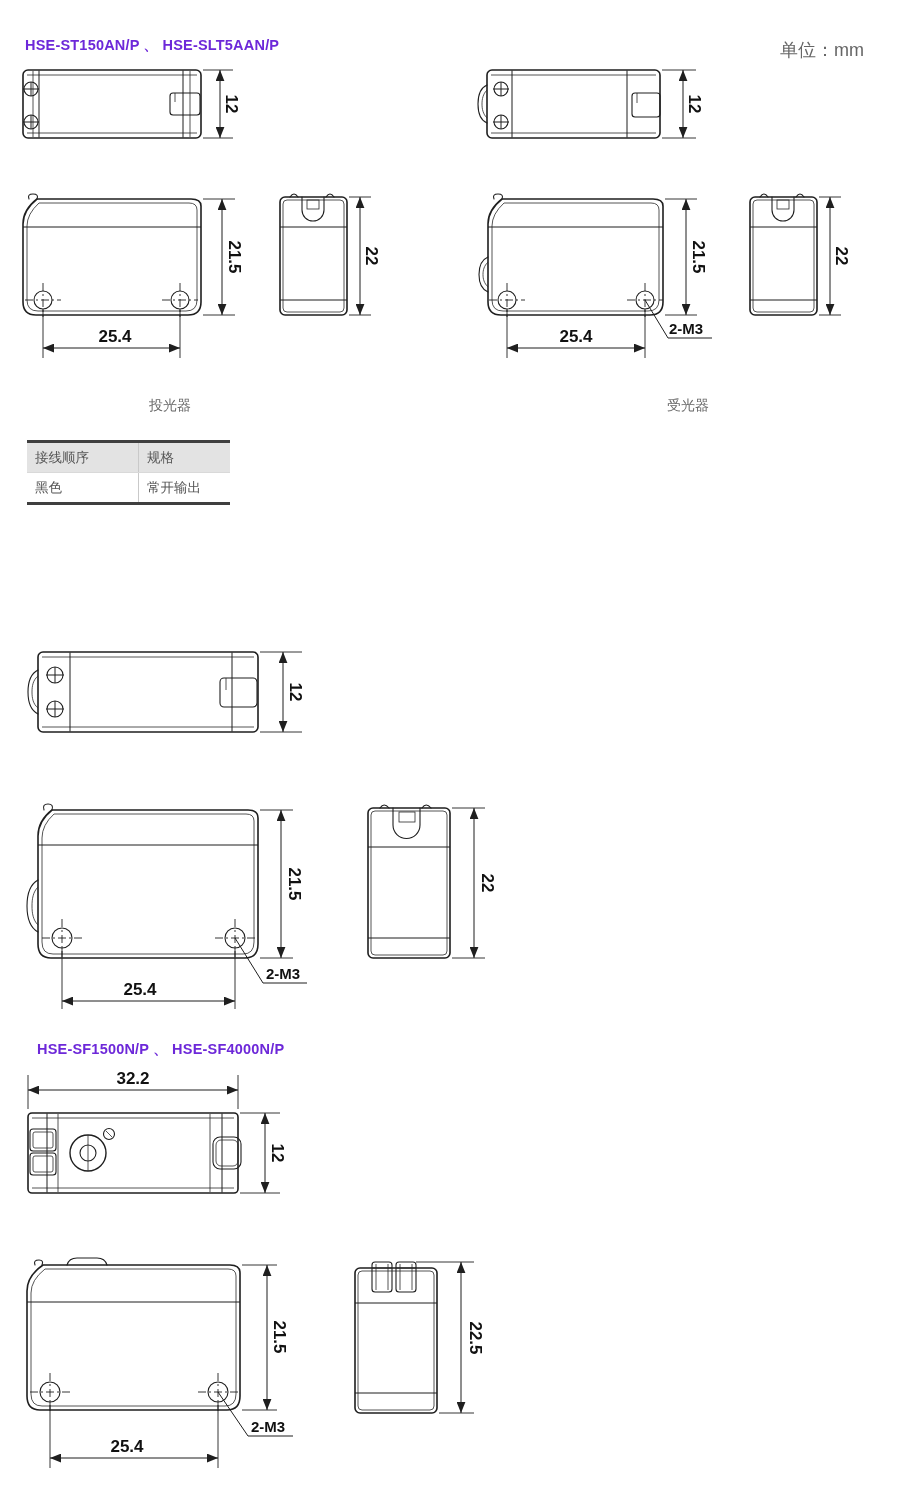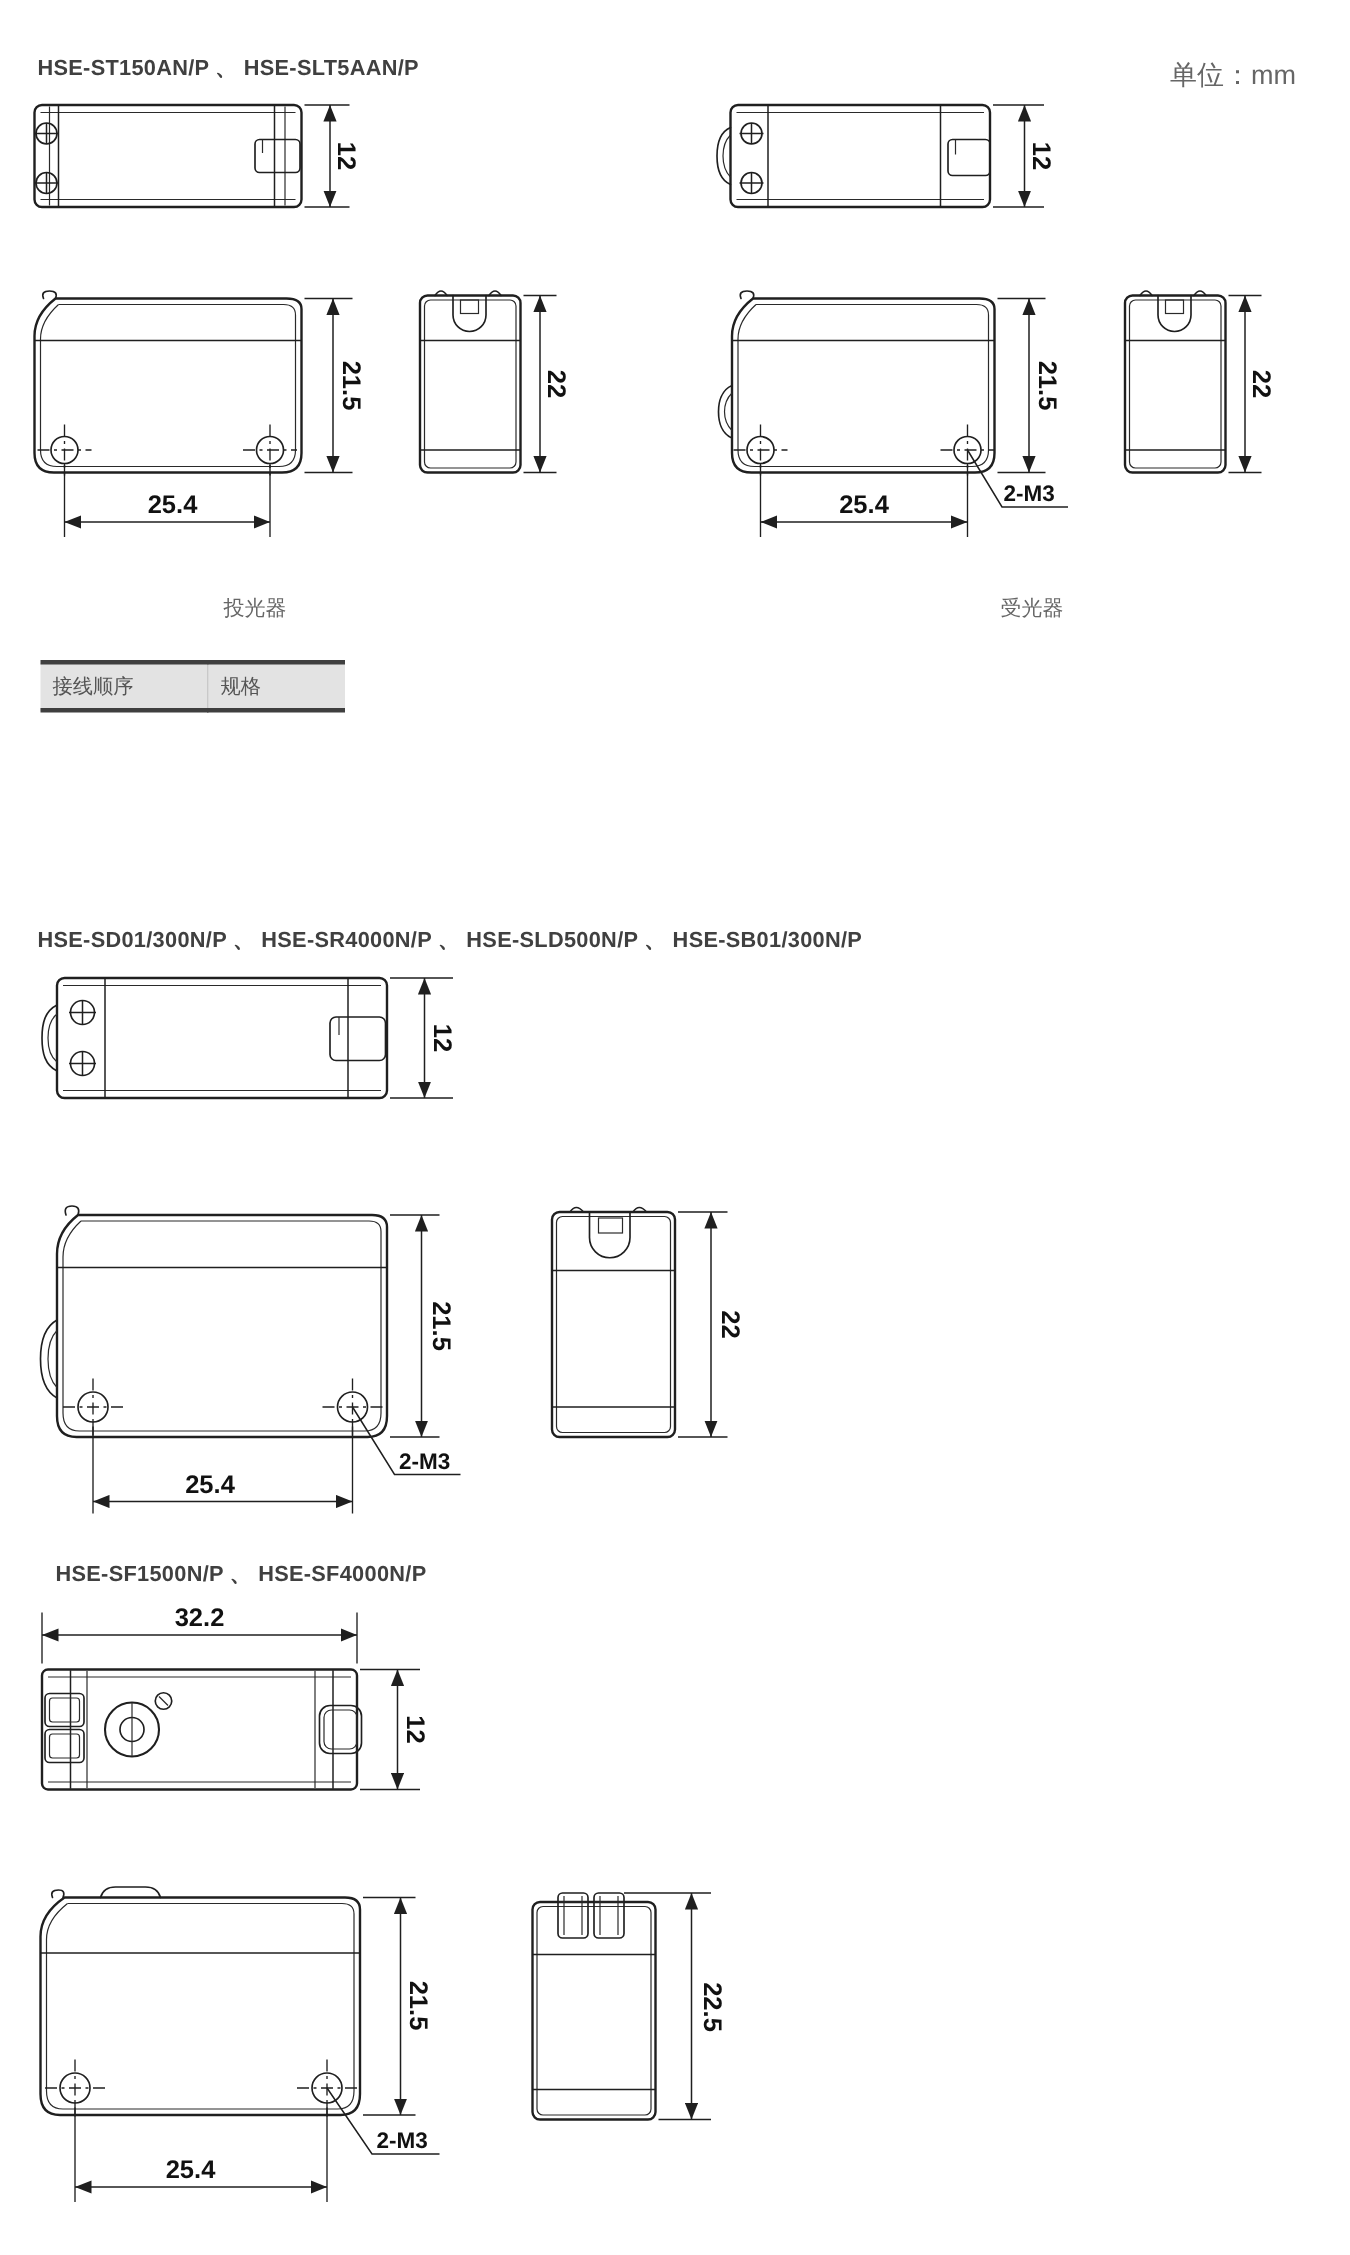--- a/index.html
+++ b/index.html
@@ -1,18 +1,18 @@
 <!DOCTYPE html>
 <html><head>
 <meta charset="utf-8">
 <style>
   html,body { margin:0; padding:0; background:#fff; }
   .page { position:relative; width:900px; height:1503px; background:#ffffff;
           font-family:"Liberation Sans", sans-serif; overflow:hidden; }
-  .sec-title { position:absolute; font-size:14.5px; font-weight:700; color:#404040; letter-spacing:.2px; white-space:nowrap; }
+  .sec-title { position:absolute; font-size:14.5px; font-weight:700; color:#6d28d9; letter-spacing:.2px; white-space:nowrap; }
   .unit { position:absolute; font-size:18px; color:#666; }
   .part-label { position:absolute; font-size:14px; color:#666; width:80px; text-align:center; }
   svg.draw { position:absolute; overflow:visible; }
   .ol  { fill:none; stroke:#1f1f1f; stroke-width:1.6; stroke-linejoin:round; stroke-linecap:round; }
   .ml  { fill:none; stroke:#1f1f1f; stroke-width:1.1; stroke-linejoin:round; stroke-linecap:round; }
   .tl  { fill:none; stroke:#2a2a2a; stroke-width:0.8; }
   .dl  { fill:none; stroke:#1f1f1f; stroke-width:1; }
   .xl  { fill:none; stroke:#1f1f1f; stroke-width:0.9; }
   .ch  { fill:none; stroke:#1f1f1f; stroke-width:0.9; stroke-dasharray:8 3 2 3; }
   .dim-text { font:700 17px "Liberation Sans", sans-serif; fill:#111; }
@@ -156,24 +156,27 @@
   <div class="part-label" style="left:648px; top:397px;">受光器</div>
 
   <table class="wiring">
     <thead>
       <tr>
         <th>接线顺序</th>
         <th>规格</th>
       </tr>
     </thead>
     <tbody>
+      <tr>
+        <td>黑色</td>
+        <td>常开输出</td>
+      </tr>
     </tbody>
   </table>
 
-  <div class="sec-title" style="left:25px; top:617px;">HSE-SD01/300N/P 、 HSE-SR4000N/P 、 HSE-SLD500N/P 、 HSE-SB01/300N/P</div>
 
   <svg class="draw" style="left:15px; top:645px;" width="300" height="100">
     <rect class="ol" x="23" y="7" width="220" height="80" rx="5"></rect>
     <path class="tl" d="M27,12 H239 M27,82 H239"></path>
     <path class="ml" d="M23,25 C15,29 13,37 13,47 C13,57 15,65 23,69"></path>
     <path class="tl" d="M23,31 C18,35 17,41 17,47 C17,53 18,59 23,63"></path>
     <g>
       <circle class="ml" cx="40" cy="30" r="8"></circle>
         <path class="dl" d="M31,30 H49 M40,22 V38"></path>
       <circle class="ml" cx="40" cy="64" r="8"></circle>

